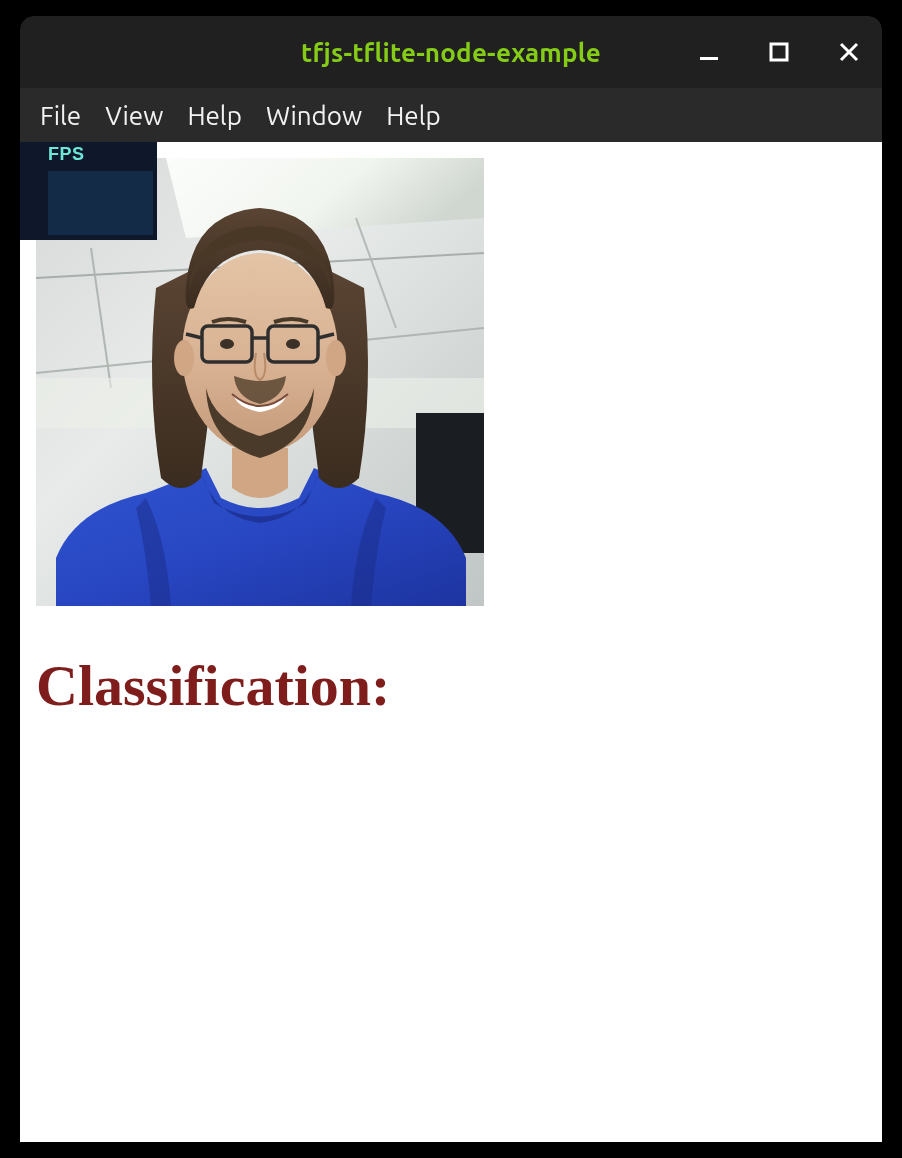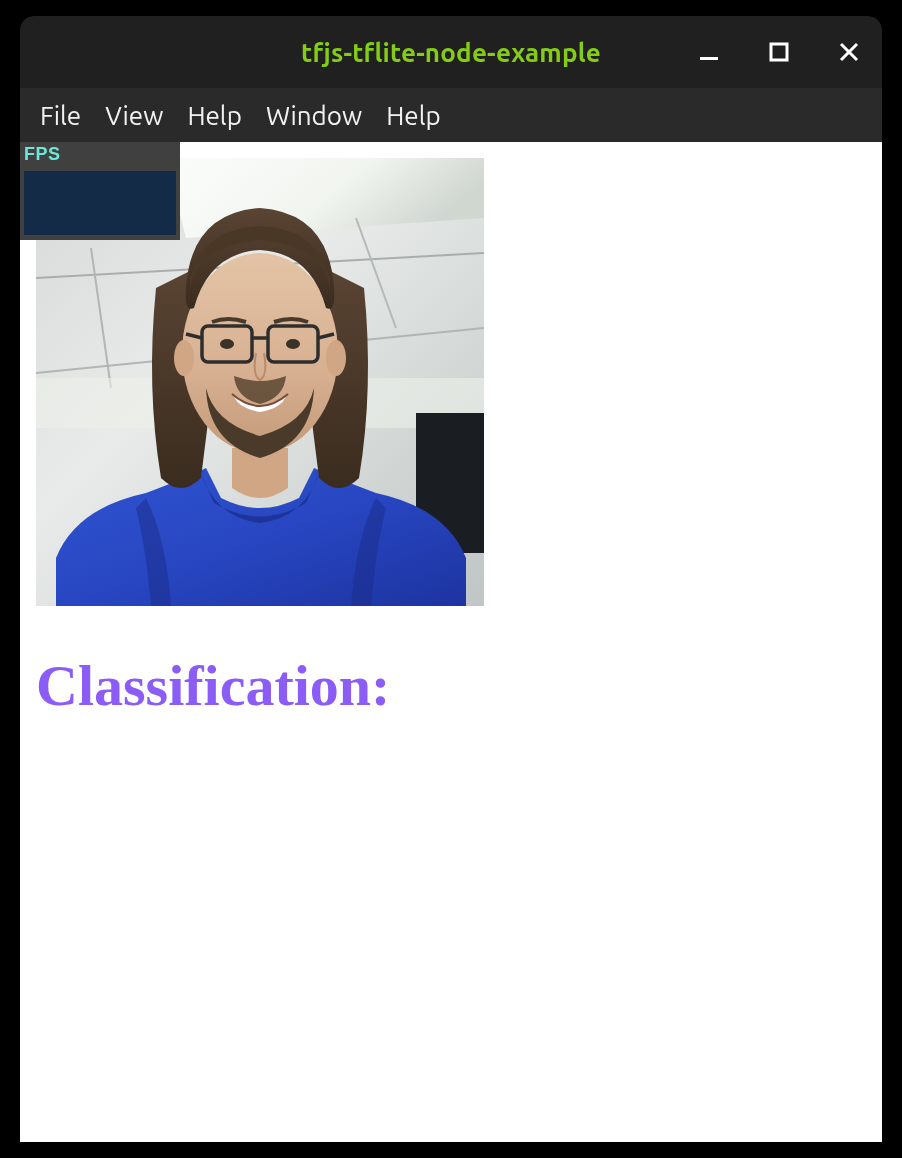--- a/index.html
+++ b/index.html
@@ -78,24 +78,25 @@
     }
     .content {
       background: #fff;
       height: calc(100% - 72px - 54px);
       position: relative;
     }
     .fps-overlay {
       position: absolute;
       left: 0;
       top: 0;
-      width: 160px;
+      width: 137px;
       height: 98px;
-      background: #404040;
+      background: #0f172a;
       z-index: 5;
+      padding-left: 24px;
     }
     .fps-label {
       color: #6ee7d9;
       font-family: "Helvetica Neue", Arial, sans-serif;
       font-size: 18px;
       font-weight: 700;
       padding: 2px 4px;
       letter-spacing: 0.5px;
     }
     .fps-graph {
@@ -117,21 +118,21 @@
       height: 100%;
       display: block;
     }
     .heading {
       position: absolute;
       left: 16px;
       top: 510px;
       font-family: "Times New Roman", Times, serif;
       font-size: 58px;
       font-weight: 700;
-      color: #8b5cf6;
+      color: #7f1d1d;
     }
   </style>
 </head>
 <body>
 
 <div class="window">
 
   <div class="titlebar">
     <div class="title">tfjs-tflite-node-example</div>
     <div class="window-controls">

